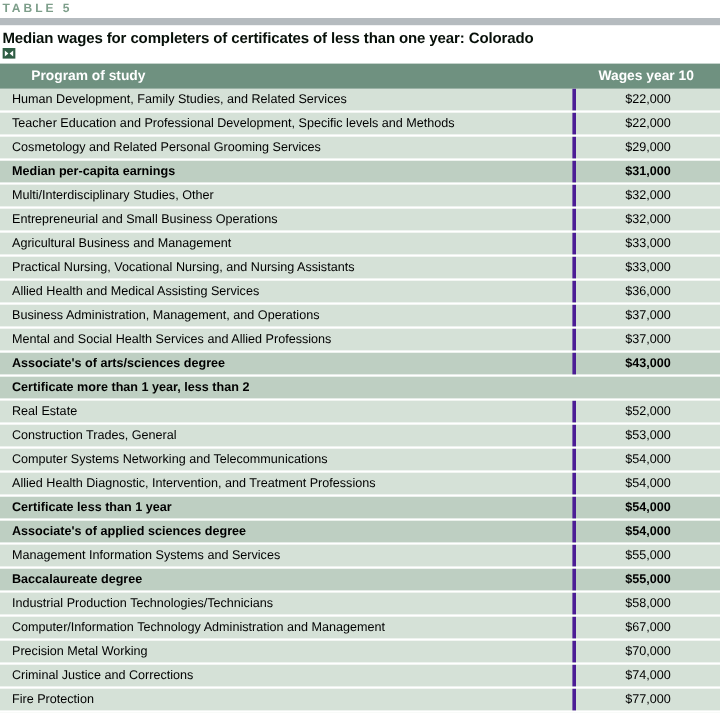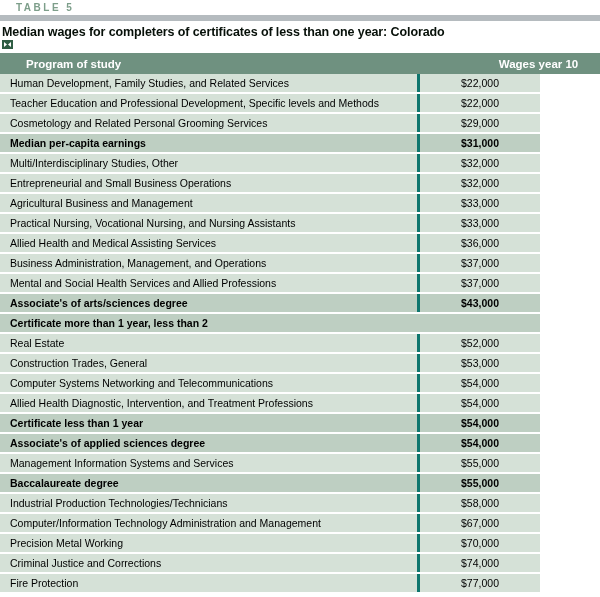--- a/index.html
+++ b/index.html
@@ -1,51 +1,51 @@
 <!DOCTYPE html>
 <html><head>
 <meta charset="utf-8">
 <style>
   html,body{margin:0;padding:0;background:#ffffff;}
   .page{
     width:600px;height:597px;overflow:hidden;position:relative;
     font-family:"Liberation Sans", sans-serif;background:#ffffff;
   }
   .table-label{
-    padding:2px 0 0 16px;
+    padding:2px 0 0 2px;
     font-size:10px;font-weight:bold;letter-spacing:2.5px;
     color:#7d9e8a;
   }
   .gray-bar{height:6px;background:#b5bbbf;margin-top:2px;}
   .fig-title{
     margin:5px 4px 1px 2px;
     font-size:12.5px;font-weight:bold;color:#071009;letter-spacing:-0.1px;
     line-height:13px;
   }
   .dl-icon{display:block;margin:1px 0 0 2px;width:11px;height:9px;cursor:pointer;}
   .thead{
     display:flex;height:21px;margin-top:4px;
     background:#6f9180;color:#ffffff;
     font-weight:bold;font-size:11.5px;align-items:center;
   }
   .col-program{flex:1;padding-left:26px;}
   .col-wages{width:123px;text-align:center;}
-  .tbody{width:540px;text-align:center;}
+  .tbody{width:600px;text-align:center;}
   .row{
     display:flex;height:18px;border-bottom:2px solid #ffffff;
     background:#d5e1d7;font-size:10.5px;color:#000000;
     align-items:stretch;
   }
   .row.hl{background:#becfc2;font-weight:bold;}
   .cell-program{
     flex:1;padding-left:10px;display:flex;align-items:center;
     white-space:nowrap;overflow:hidden;
   }
   .cell-wages{
-    width:120px;border-left:3px solid #0f766e;
+    width:120px;border-left:3px solid #4c1d95;
     display:flex;align-items:center;justify-content:center;
   }
 </style>
 </head>
 <body>
 
 <div class="page">
 
   <div class="table-label">TABLE 5</div>
 

